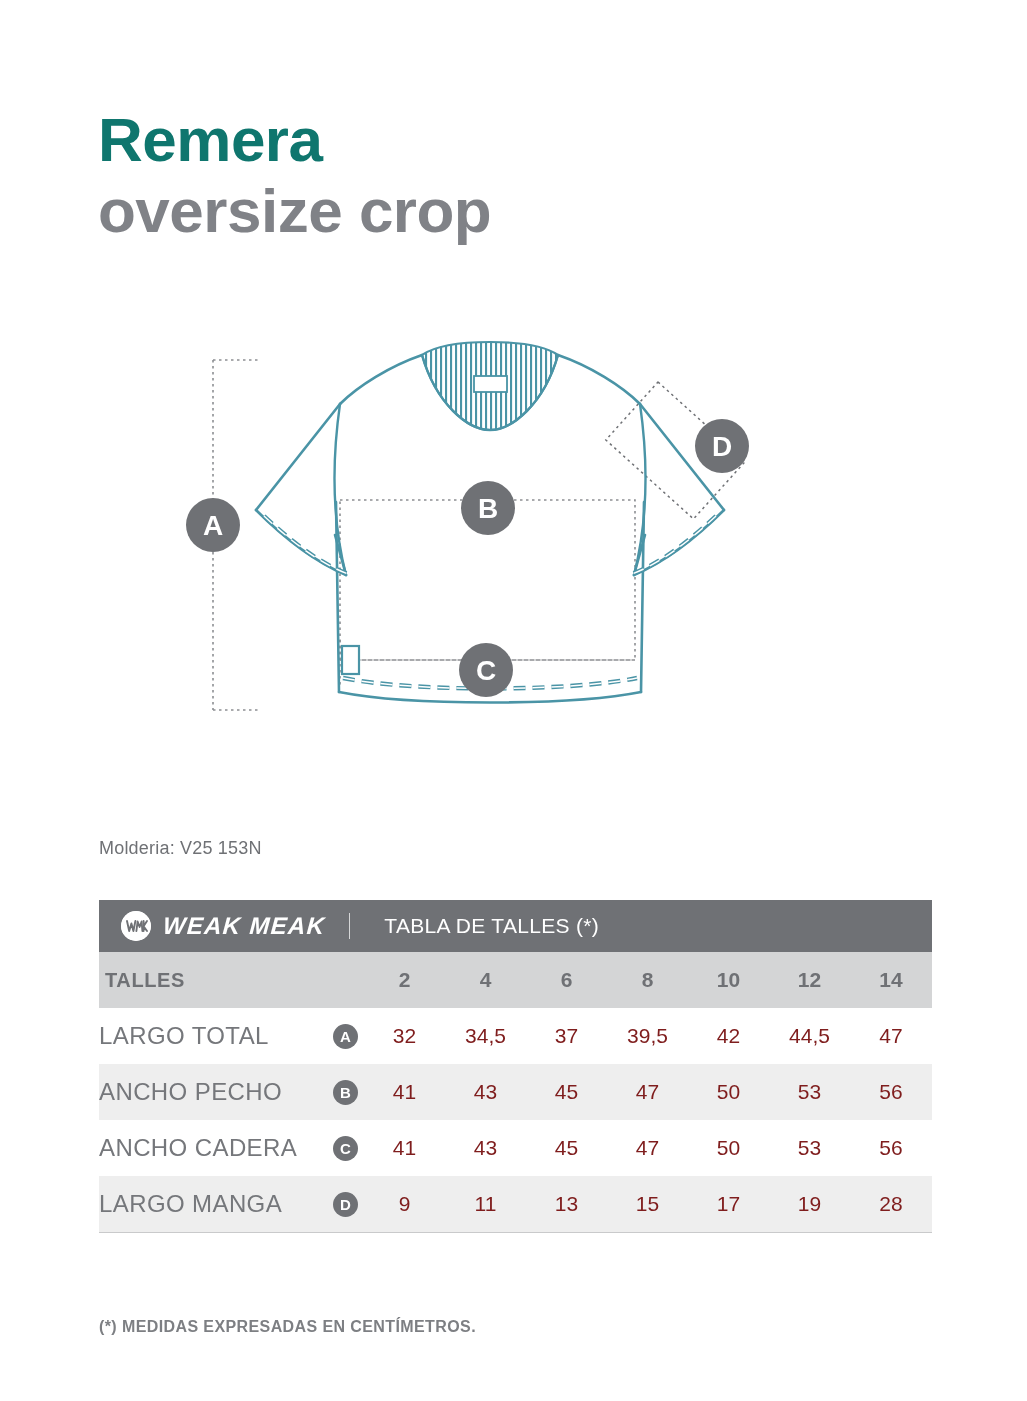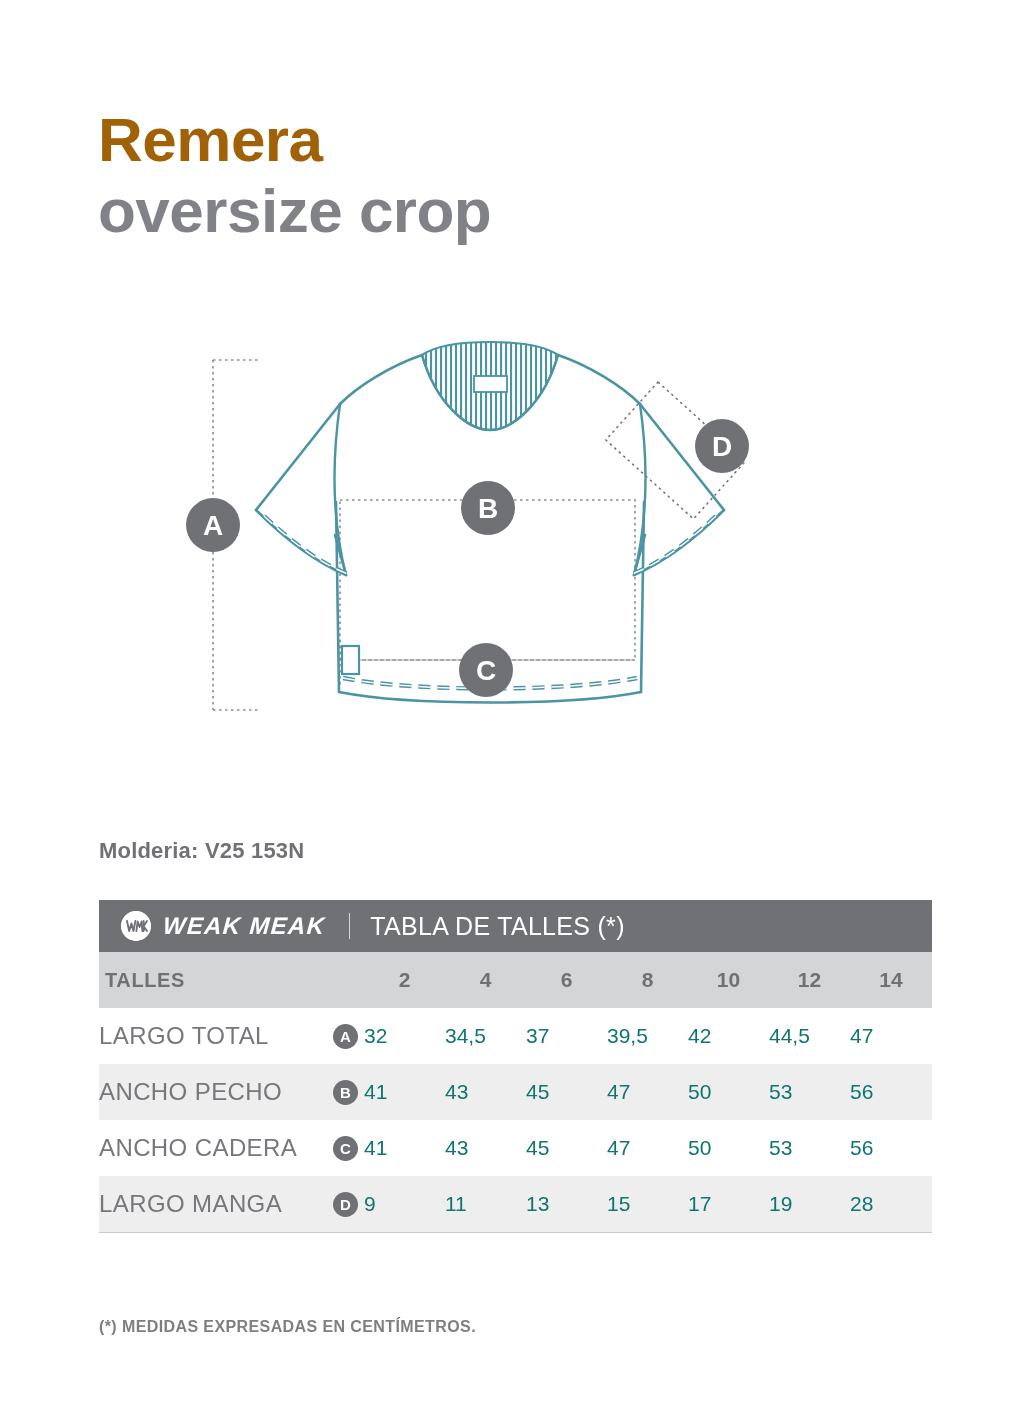--- a/index.html
+++ b/index.html
@@ -20,21 +20,21 @@
     position: absolute;
     left: 98px;
     top: 104px;
     width: 600px;
   }
   .title-line {
     font-size: 62px;
     font-weight: bold;
     line-height: 1.15;
     letter-spacing: -0.5px;
-    color: #a16207;
+    color: #0f766e;
     white-space: nowrap;
   }
   .title-line.second {
     color: #808287;
   }
 
   
   .illustration {
     position: absolute;
     left: 150px;
@@ -52,22 +52,22 @@
     font-family: "Liberation Sans", sans-serif;
     font-weight: bold;
     fill: #ffffff;
   }
 
   
   .molderia {
     position: absolute;
     left: 99px;
     top: 838px;
-    font-size: 22px;
-    font-weight: bold;
+    font-size: 18px;
+    font-weight: normal;
     color: #6f7175;
     letter-spacing: 0.2px;
   }
 
   
   .size-table {
     position: absolute;
     left: 99px;
     top: 900px;
     width: 833px;
@@ -104,24 +104,25 @@
     white-space: nowrap;
   }
   .banner-divider {
     width: 1px;
     height: 26px;
     background: #d6d7d8;
     margin: 0 20px 0 24px;
     flex: 0 0 auto;
   }
   .banner-subtitle {
-    font-size: 25px;
+    font-size: 21px;
     color: #ffffff;
     letter-spacing: 0.3px;
     white-space: nowrap;
+    margin-left: 14px;
   }
 
   table.grid {
     border-collapse: collapse;
     width: 833px;
     table-layout: fixed;
   }
   table.grid td, table.grid th {
     padding: 0;
     margin: 0;
@@ -175,21 +176,22 @@
     font-weight: bold;
     display: flex;
     align-items: center;
     justify-content: center;
     margin-left: auto;
     margin-right: 6px;
     flex: 0 0 auto;
   }
   td.val {
     font-size: 21px;
-    color: #0f766e;
+    color: #7f1d1d;
+    text-align: center;
     vertical-align: middle;
   }
 
   .table-bottom-rule {
     height: 1px;
     background: #c9cacb;
     width: 833px;
   }
 
   .footnote {

